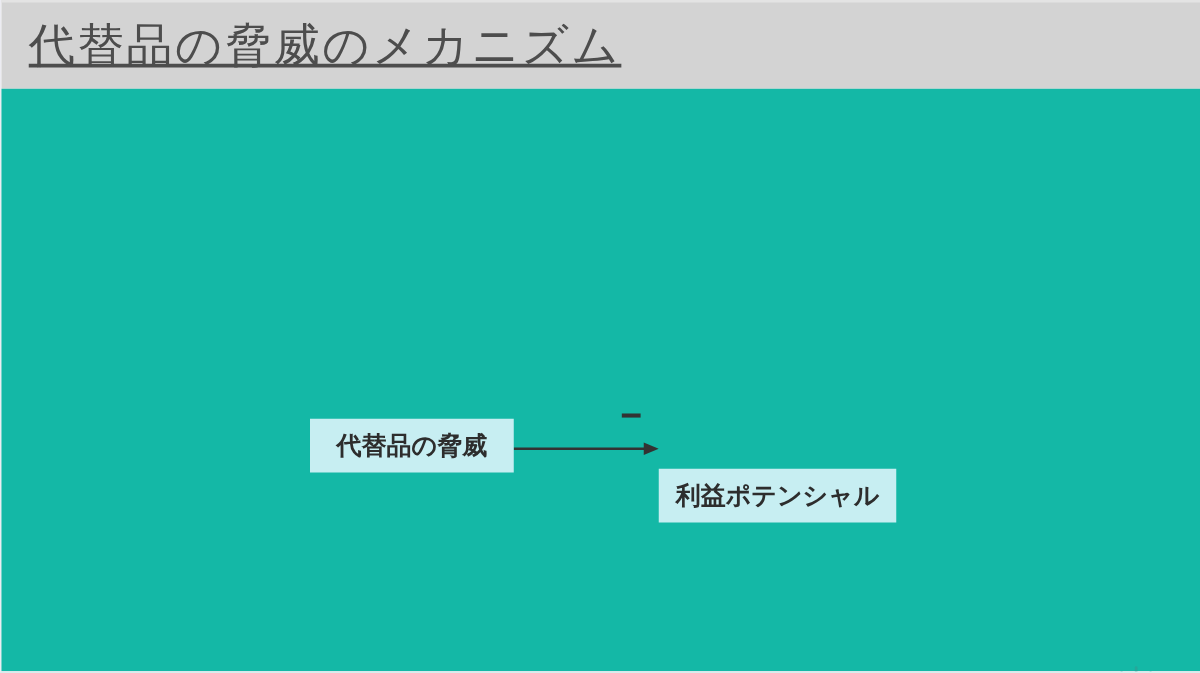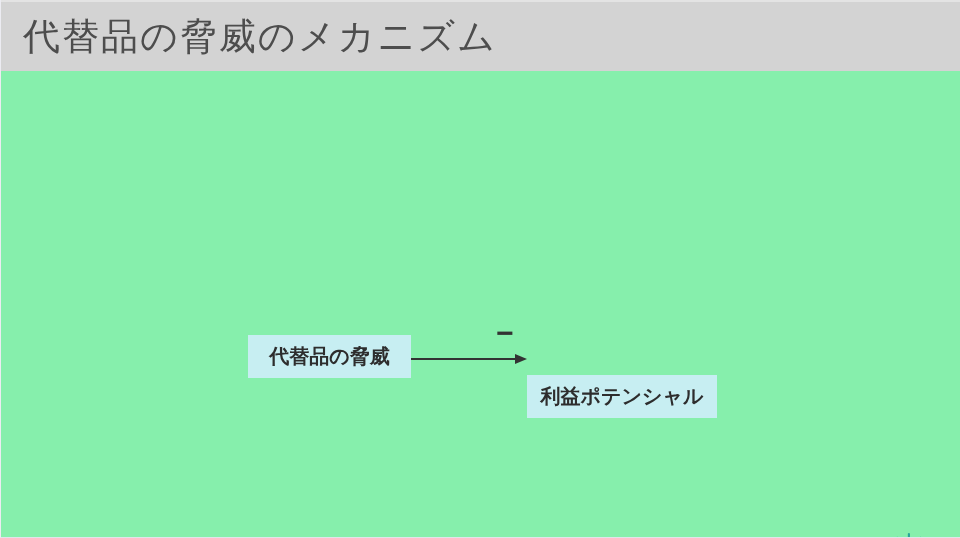--- a/index.html
+++ b/index.html
@@ -20,22 +20,23 @@
     display:flex;align-items:center;
     box-sizing:border-box;
     padding-left:22px;
   }
   .title{
     font-size:37px;
     letter-spacing:2px;
     color:#4d4d4d;
     font-weight:500;
     white-space:nowrap;
+    text-decoration:underline;
   }
-  .body-area{position:absolute;left:0;top:71px;right:0;bottom:0;background:#86efac;}
+  .body-area{position:absolute;left:0;top:71px;right:0;bottom:0;background:#14b8a6;}
   .dbox{
     position:absolute;
     height:43px;
     background:#c7eef2;
     color:#2d2d2d;
     font-weight:bold;
     font-size:20px;
     display:flex;align-items:center;justify-content:center;
     box-sizing:border-box;
     white-space:nowrap;

